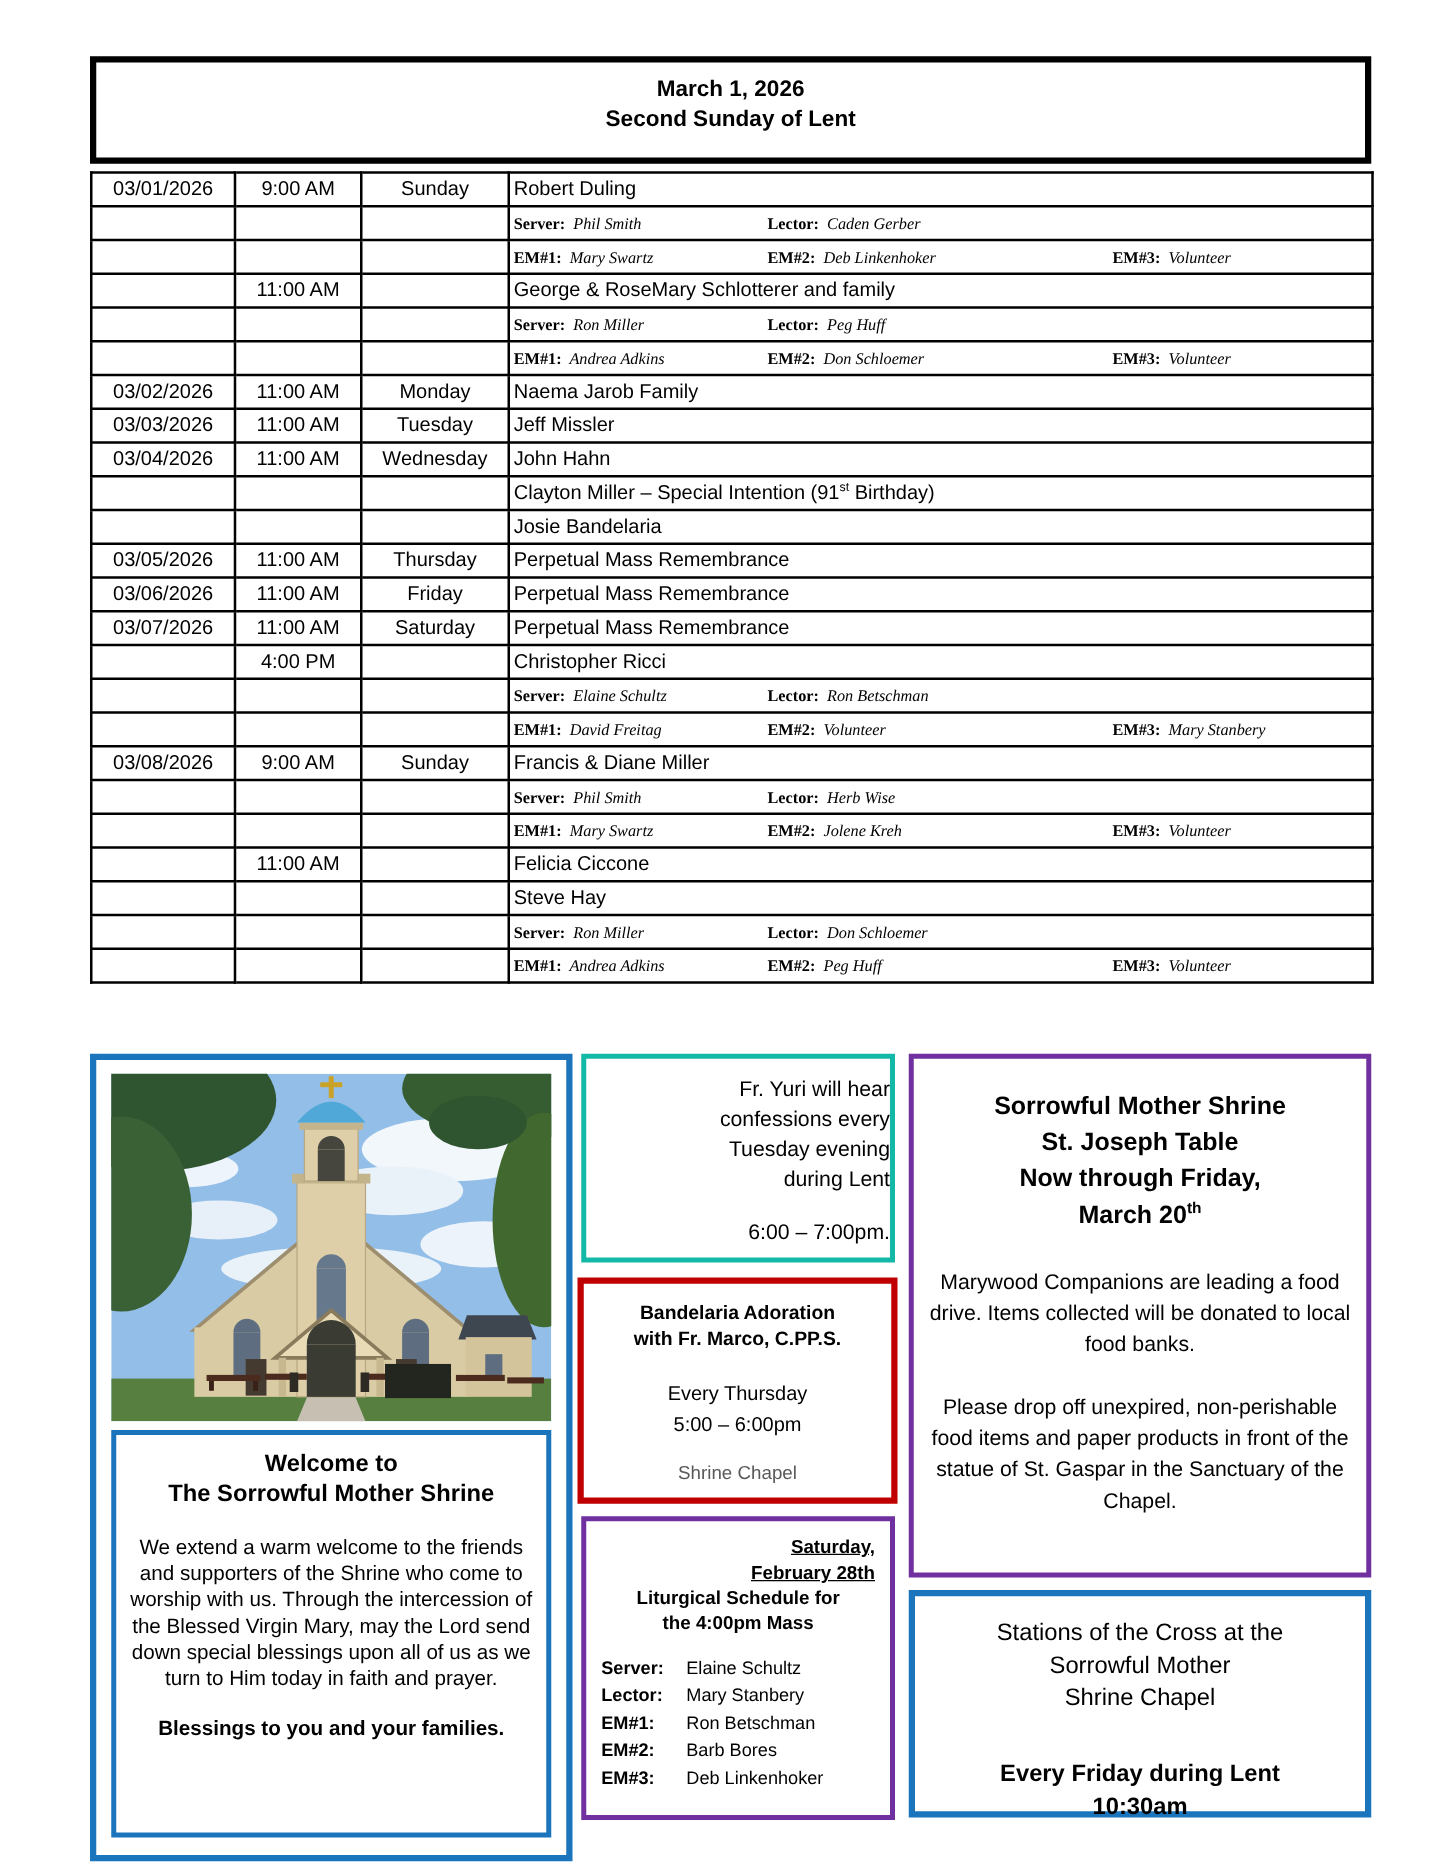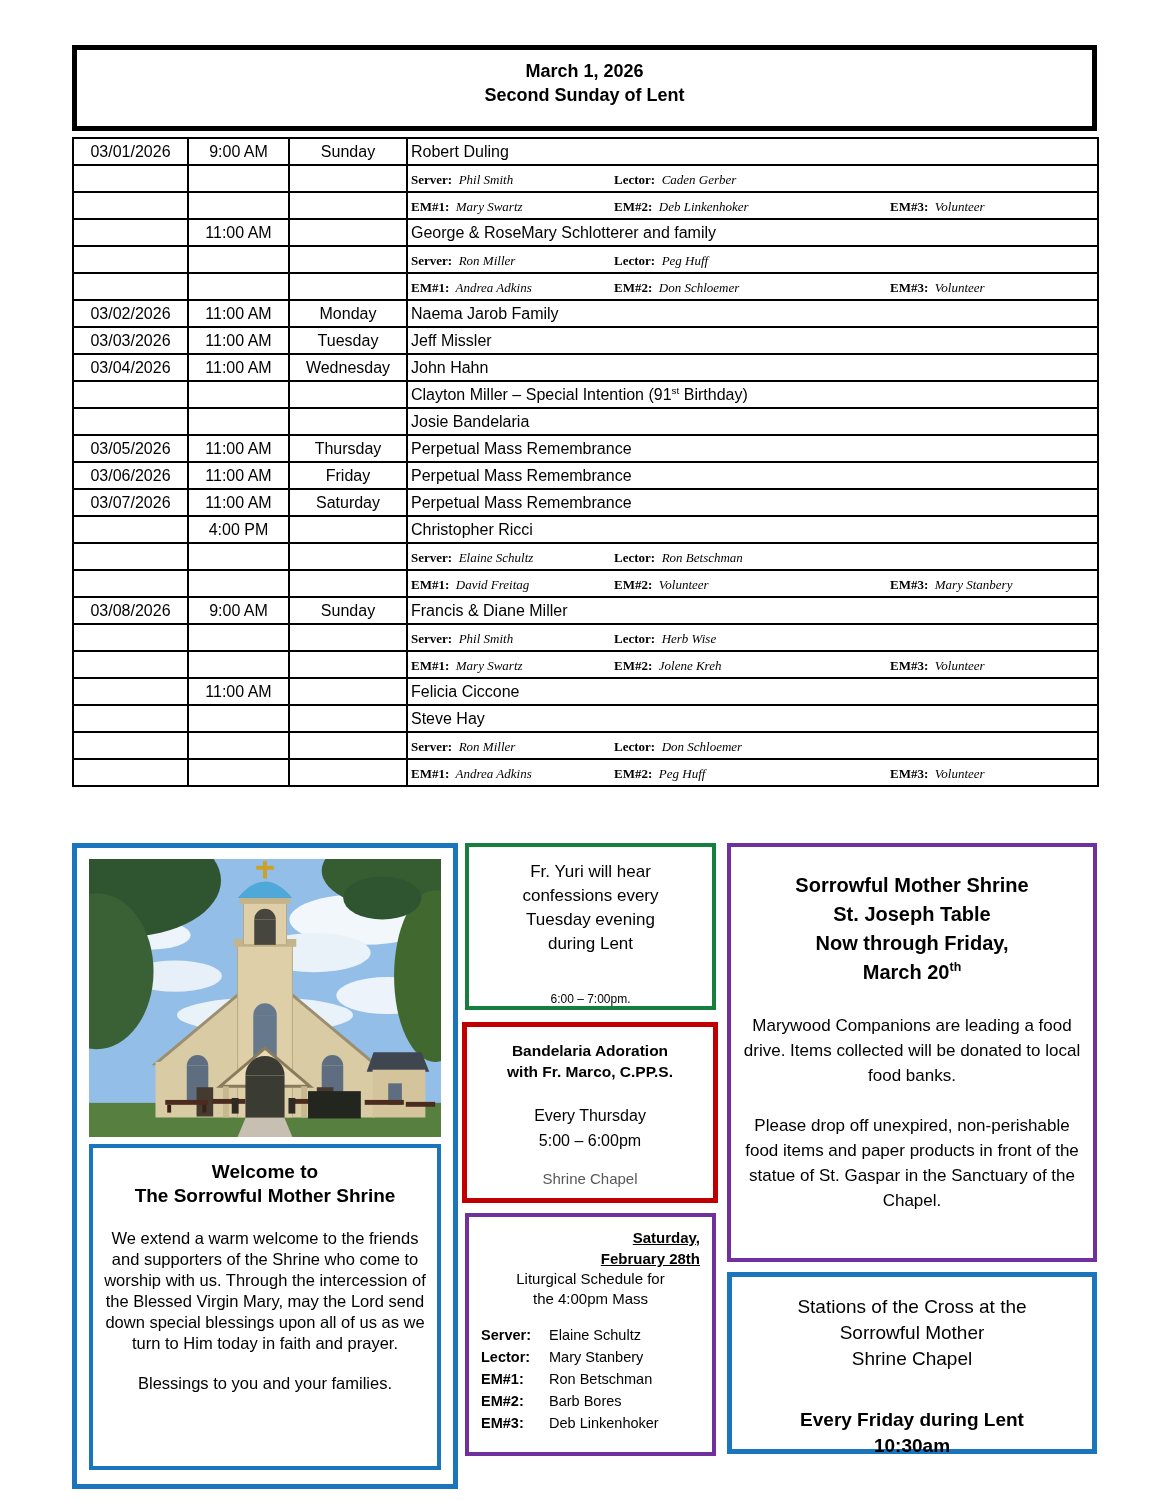--- a/index.html
+++ b/index.html
@@ -30,38 +30,38 @@
 
   
   .bbox{position:absolute;box-sizing:border-box;background:#fff;}
   .left-box{left:72px;top:843px;width:386px;height:646px;border:5px solid #1B75BC;
     padding:11px 12px;}
   .church-photo{display:block;width:352px;height:278px;}
   .welcome-inner{margin-top:7px;border:4px solid #1B75BC;box-sizing:border-box;
     height:326px;text-align:center;padding:12px 8px;}
   .welcome-title{font-weight:bold;font-size:19px;line-height:24px;}
   .welcome-body{margin-top:20px;font-size:16.5px;line-height:21px;}
-  .welcome-closing{margin-top:19px;font-size:16.5px;line-height:21px;}
-
-  .confessions-box{left:465px;top:843px;width:251px;height:167px;border:4px solid #15803d;
-    text-align:center;padding-top:13px;}
+  .welcome-closing{margin-top:19px;font-size:16.5px;line-height:21px;font-weight:bold;}
+
+  .confessions-box{left:465px;top:843px;width:251px;height:167px;border:4px solid #14b8a6;
+    text-align:right;padding-top:13px;}
   .confessions-text{font-size:17px;line-height:24px;}
-  .confessions-time{margin-top:36px;font-size:12px;}
+  .confessions-time{margin-top:20px;font-size:17px;}
 
   .adoration-box{left:462px;top:1022px;width:256px;height:181px;border:5px solid #C00000;
     text-align:center;padding-top:13px;}
   .adoration-title{font-weight:bold;font-size:15.5px;line-height:21px;}
   .adoration-schedule{margin-top:21px;font-size:16px;line-height:25px;}
   .adoration-location{margin-top:17px;font-size:15px;color:#595959;}
 
   .saturday-box{left:465px;top:1213px;width:251px;height:243px;border:4px solid #7030A0;
     padding:10px 12px;}
   .saturday-head{text-align:center;}
   .saturday-date{font-weight:bold;font-size:15px;line-height:21px;text-decoration:underline;text-align:right;}
-  .saturday-subtitle{font-weight:normal;font-size:15px;line-height:20px;}
+  .saturday-subtitle{font-weight:bold;font-size:15px;line-height:20px;}
   .roster{margin-top:15px;}
   .r-line{font-size:14.5px;line-height:22px;}
   .r-lbl{font-weight:bold;display:inline-block;width:64px;}
 
   .stjoseph-box{left:727px;top:843px;width:370px;height:419px;border:4px solid #7030A0;
     text-align:center;padding:24px 12px;}
   .sj-title{font-weight:bold;font-size:20px;line-height:29px;}
   .sj-para1{margin-top:26px;font-size:17px;line-height:25px;}
   .sj-para2{margin-top:25px;font-size:17px;line-height:25px;}
 

